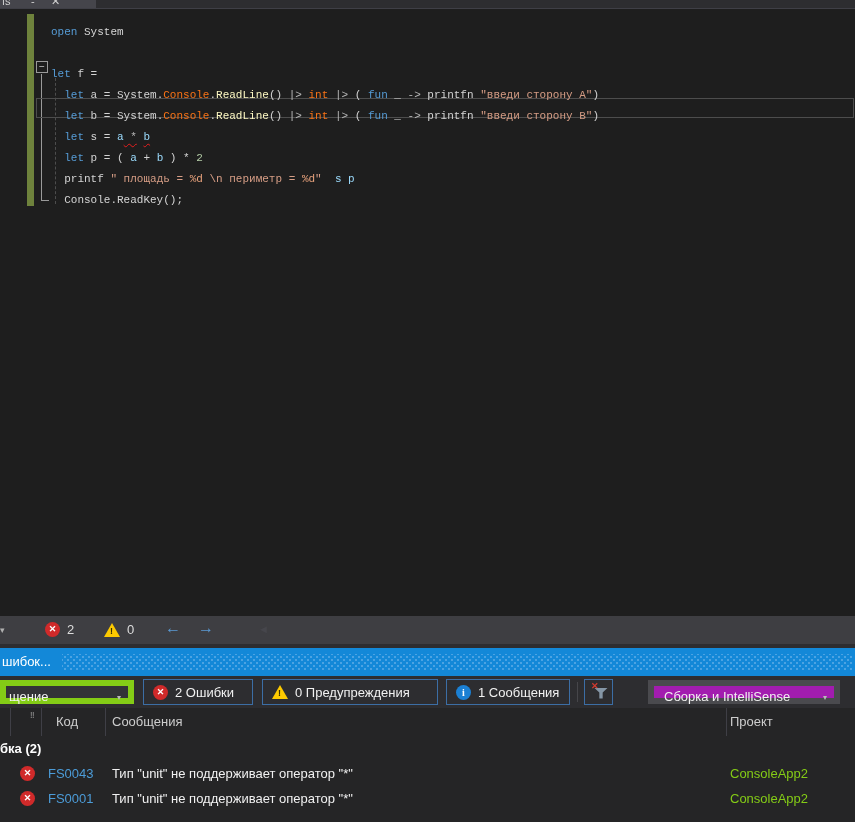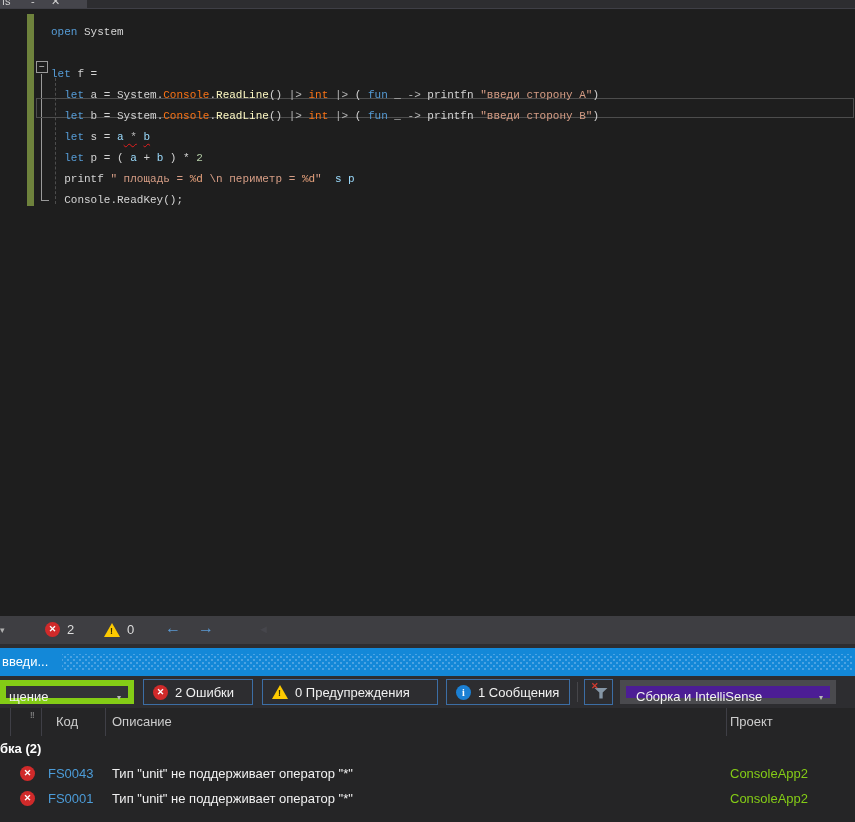--- a/index.html
+++ b/index.html
@@ -4,21 +4,21 @@
 <style>
   * { margin:0; padding:0; box-sizing:border-box; }
   html,body { background:#1e1e1e; }
   #root {
     position:relative; width:855px; height:822px; overflow:hidden;
     background:#1e1e1e; font-family:"Liberation Sans", sans-serif;
   }
   
   .tabstrip { position:absolute; left:0; top:0; width:855px; height:9px;
     background:#2d2d30; border-bottom:1px solid #3f3f46; overflow:hidden; }
-  .tab { position:absolute; left:0; top:0; width:87px; height:9px;
+  .tab { position:absolute; left:0; top:0; width:96px; height:9px;
     background:#45454b; overflow:hidden; }
   .tab span { position:absolute; top:-8px; font-size:11px; line-height:18px; color:#d2d2d2; }
   .tab .t-label { left:2px; }
   .tab .t-pin   { left:31px; }
   .tab .t-close { left:51px; }
 
   
   .editor { position:absolute; left:0; top:10px; width:855px; height:606px; background:#1e1e1e; }
   .green-bar { position:absolute; left:27px; top:4px; width:7px; height:192px; background:#6e823c; }
   .fold-box { position:absolute; left:36px; top:51px; width:12px; height:12px;
@@ -73,21 +73,21 @@
       radial-gradient(circle, #4ba3e3 1px, transparent 1.4px);
     background-size:6px 6px; background-position:0 0, 3px 3px; }
 
   
   .filterbar { position:absolute; left:0; top:676px; width:855px; height:32px; background:#2d2d30; }
   .dd { position:absolute; top:4px; height:24px; background:#333337; border:6px solid #84cc16;
     color:#f1f1f1; font-size:13px; }
   .dd .dd-text { position:absolute; left:3px; top:0; line-height:22px; white-space:nowrap; }
   .dd .dd-arrow { position:absolute; right:7px; top:7px; font-size:8px; color:#b8b8b8; }
   .dd-scope { left:0; width:134px; }
-  .dd-mode { left:620px; width:216px; background:#4c1d95; border-color:#4a4a4e; }
+  .dd-mode { left:648px; width:192px; background:#a21caf; border-color:#4a4a4e; }
   .dd-mode .dd-text { left:10px; }
   .fbtn { position:absolute; top:3px; height:26px; border:1px solid #3c6ea5; background:#2d2d30;
     display:flex; align-items:center; gap:7px; padding:0 9px; color:#f1f1f1; font-size:13px;
     white-space:nowrap; }
   .fbtn-err { left:143px; width:110px; }
   .fbtn-warn { left:262px; width:176px; }
   .fbtn-msg { left:446px; width:124px; }
   .fbtn-filter { left:584px; width:29px; justify-content:center; }
   .ico-info { width:15px; height:15px; border-radius:50%; background:#1b80d4;
     color:#fff; font-size:10px; line-height:15px; text-align:center; font-weight:bold;
@@ -151,21 +151,21 @@
       <span class="cnt">0</span>
     </div>
     <span class="nav-arrow nav-back">←</span>
     <span class="nav-arrow nav-fwd">→</span>
     <span class="nav-dis">◄</span>
   </div>
 
   <div class="gapstrip"></div>
 
   <div class="paneltitle">
-    <span class="ttl">введи...</span>
+    <span class="ttl">шибок...</span>
     <div class="dots"></div>
   </div>
 
   <div class="filterbar">
     <div class="dd dd-scope">
       <span class="dd-text">щение</span>
       <span class="dd-arrow">▾</span>
     </div>
     <div class="fbtn fbtn-err">
       <span class="ico-error">✕</span>
@@ -195,21 +195,21 @@
   </div>
 
   <div class="tablearea">
     <div class="thead">
       <div class="vsep" style="left:10px"></div>
       <div class="vsep" style="left:41px"></div>
       <div class="vsep" style="left:105px"></div>
       <div class="vsep" style="left:726px"></div>
       <span class="th th-sev">‼</span>
       <span class="th th-code">Код</span>
-      <span class="th th-desc">Описание</span>
+      <span class="th th-desc">Сообщения</span>
       <span class="th th-proj">Проект</span>
     </div>
     <div class="group-row">бка (2)</div>
     <div class="rows">
         <div class="erow">
           <span class="ico-error">✕</span>
           <span class="r-code">FS0043</span>
           <span class="r-desc">Тип "unit" не поддерживает оператор "*"</span>
           <span class="r-proj">ConsoleApp2</span>
         </div>

